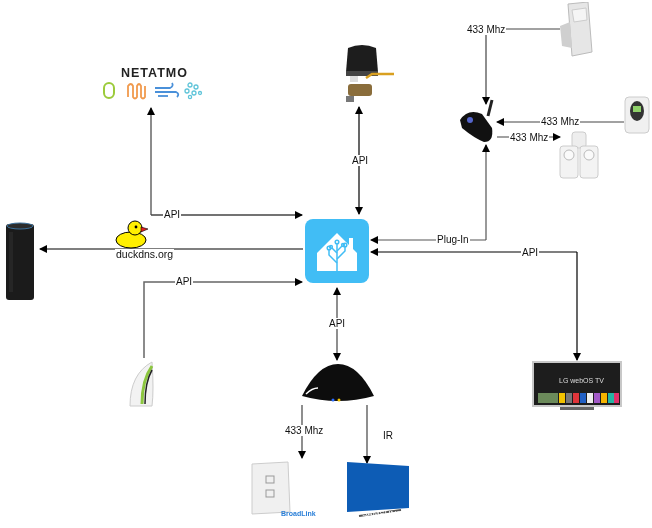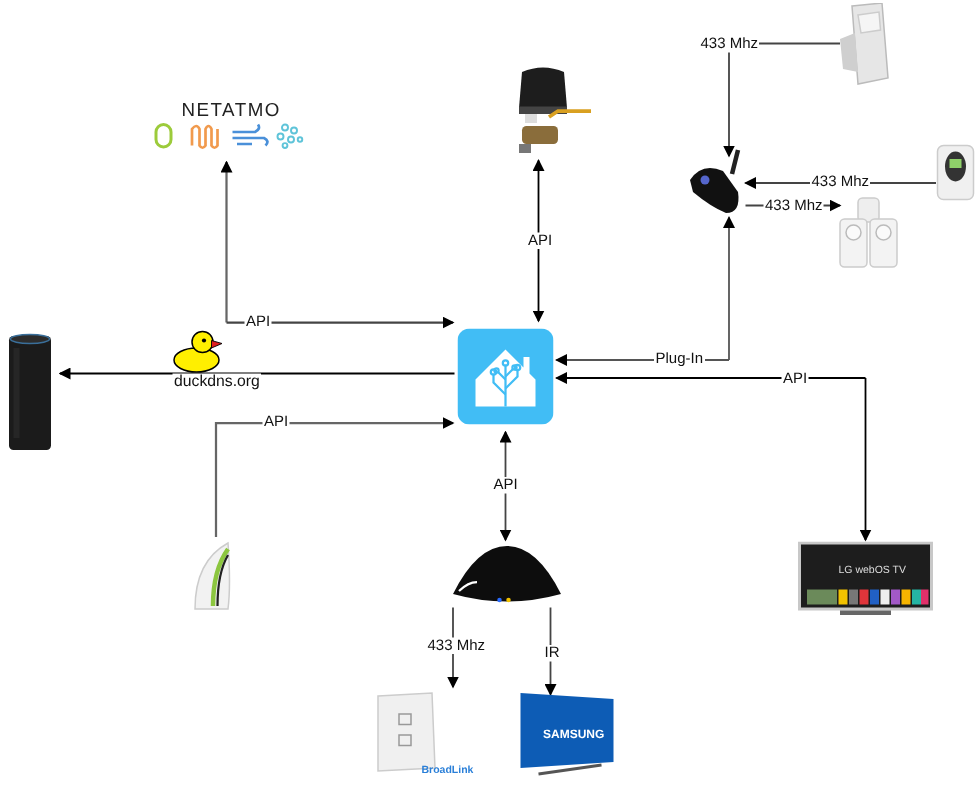--- a/index.html
+++ b/index.html
@@ -1,21 +1,21 @@
 <!DOCTYPE html>
 <html><head>
 <meta charset="utf-8">
 <style>
   html, body { margin: 0; padding: 0; background: #ffffff; }
   #canvas { position: relative; width: 652px; height: 528px; overflow: hidden; background: #fff;
     font-family: "Liberation Sans", sans-serif; }
   svg.wires { position: absolute; left: 0; top: 0; }
   .lbl { position: absolute; font-size: 10px; color: #111; background: #fff; line-height: 11px; padding: 0 1px; white-space: nowrap; text-align: center; }
   .dev { position: absolute; }
-  .netatmo-title { position: absolute; left: 121px; top: 66px; font-size: 12.5px; letter-spacing: 1px; color: #222; }
+  .netatmo-title { position: absolute; left: 121px; top: 66px; font-size: 12.5px; letter-spacing: 1px; color: #222; font-weight: bold; }
 </style>
 </head>
 <body>
 
 <div id="canvas">
 
   <svg class="wires" width="652" height="528">
     <defs>
       <marker id="ah" markerWidth="8" markerHeight="8" refX="7" refY="4" orient="auto" markerUnits="userSpaceOnUse">
         <path d="M0,0 L8,4 L0,8 z" fill="#000"></path>
@@ -55,21 +55,21 @@
   <span class="lbl" style="left:163px;top:209px">API</span>
   <span class="lbl" style="left:351px;top:155px">API</span>
   <span class="lbl" style="left:466px;top:24px">433 Mhz</span>
   <span class="lbl" style="left:540px;top:116px">433 Mhz</span>
   <span class="lbl" style="left:509px;top:132px">433 Mhz</span>
   <span class="lbl" style="left:436px;top:234px">Plug-In</span>
   <span class="lbl" style="left:521px;top:247px">API</span>
   <span class="lbl" style="left:175px;top:276px">API</span>
   <span class="lbl" style="left:328px;top:318px">API</span>
   <span class="lbl" style="left:284px;top:425px">433 Mhz</span>
-  <span class="lbl" style="left:362px;top:430px">IR</span>
+  <span class="lbl" style="left:382px;top:430px">IR</span>
 
   <svg class="dev" style="left:305px;top:219px" width="64" height="64" viewBox="0 0 64 64">
     <rect x="0" y="0" width="64" height="64" rx="8" fill="#41BDF5"></rect>
     <path d="M12 34 L32 14 L44 26 L44 19 L48 19 L48 30 L52 34 L52 52 L12 52 Z" fill="#fff"></path>
     <g stroke="#41BDF5" stroke-width="1.5" fill="none">
       <line x1="32" y1="52" x2="32" y2="24"></line>
       <path d="M32 44 L24 36 L24 30"></path>
       <path d="M32 40 L40 32 L40 27"></path>
       <path d="M32 34 L27 29"></path>
       <path d="M32 32 L37 27"></path>
@@ -166,21 +166,21 @@
     <path d="M4 4 L40 2 L42 52 L4 54 Z" fill="#f0f0f0" stroke="#ccc"></path>
     <rect x="18" y="16" width="8" height="7" fill="none" stroke="#999"></rect>
     <rect x="18" y="30" width="8" height="7" fill="none" stroke="#999"></rect>
   </svg>
   <span class="lbl" style="left:280px;top:508px;font-size:7px;color:#2a7fd8;background:transparent;font-weight:bold">BroadLink</span>
 
   <svg class="dev" style="left:345px;top:462px" width="66" height="56">
     <path d="M2 0 L64 4 L64 46 L2 50 Z" fill="#0d5cb5"></path>
     <line x1="14" y1="54" x2="56" y2="48" stroke="#555" stroke-width="2"></line>
   </svg>
-  <span class="lbl" style="left:361px;top:484px;font-size:8px;font-weight:bold;color:#fff;background:transparent">SAMSUNG</span>
+  <span class="lbl" style="left:361px;top:508px;font-size:8px;font-weight:normal;color:#fff;background:transparent">SAMSUNG</span>
 
   <svg class="dev" style="left:532px;top:361px" width="90" height="50">
     <rect x="0" y="0" width="90" height="46" fill="#c8c8c8"></rect>
     <rect x="2" y="2" width="86" height="42" fill="#1d1d1d"></rect>
     <g>
       <rect x="6" y="32" width="20" height="10" fill="#6b8a5a"></rect>
       <rect x="27" y="32" width="6" height="10" fill="#f2c200"></rect>
       <rect x="34" y="32" width="6" height="10" fill="#777"></rect>
       <rect x="41" y="32" width="6" height="10" fill="#e0353a"></rect>
       <rect x="48" y="32" width="6" height="10" fill="#2160c4"></rect>

